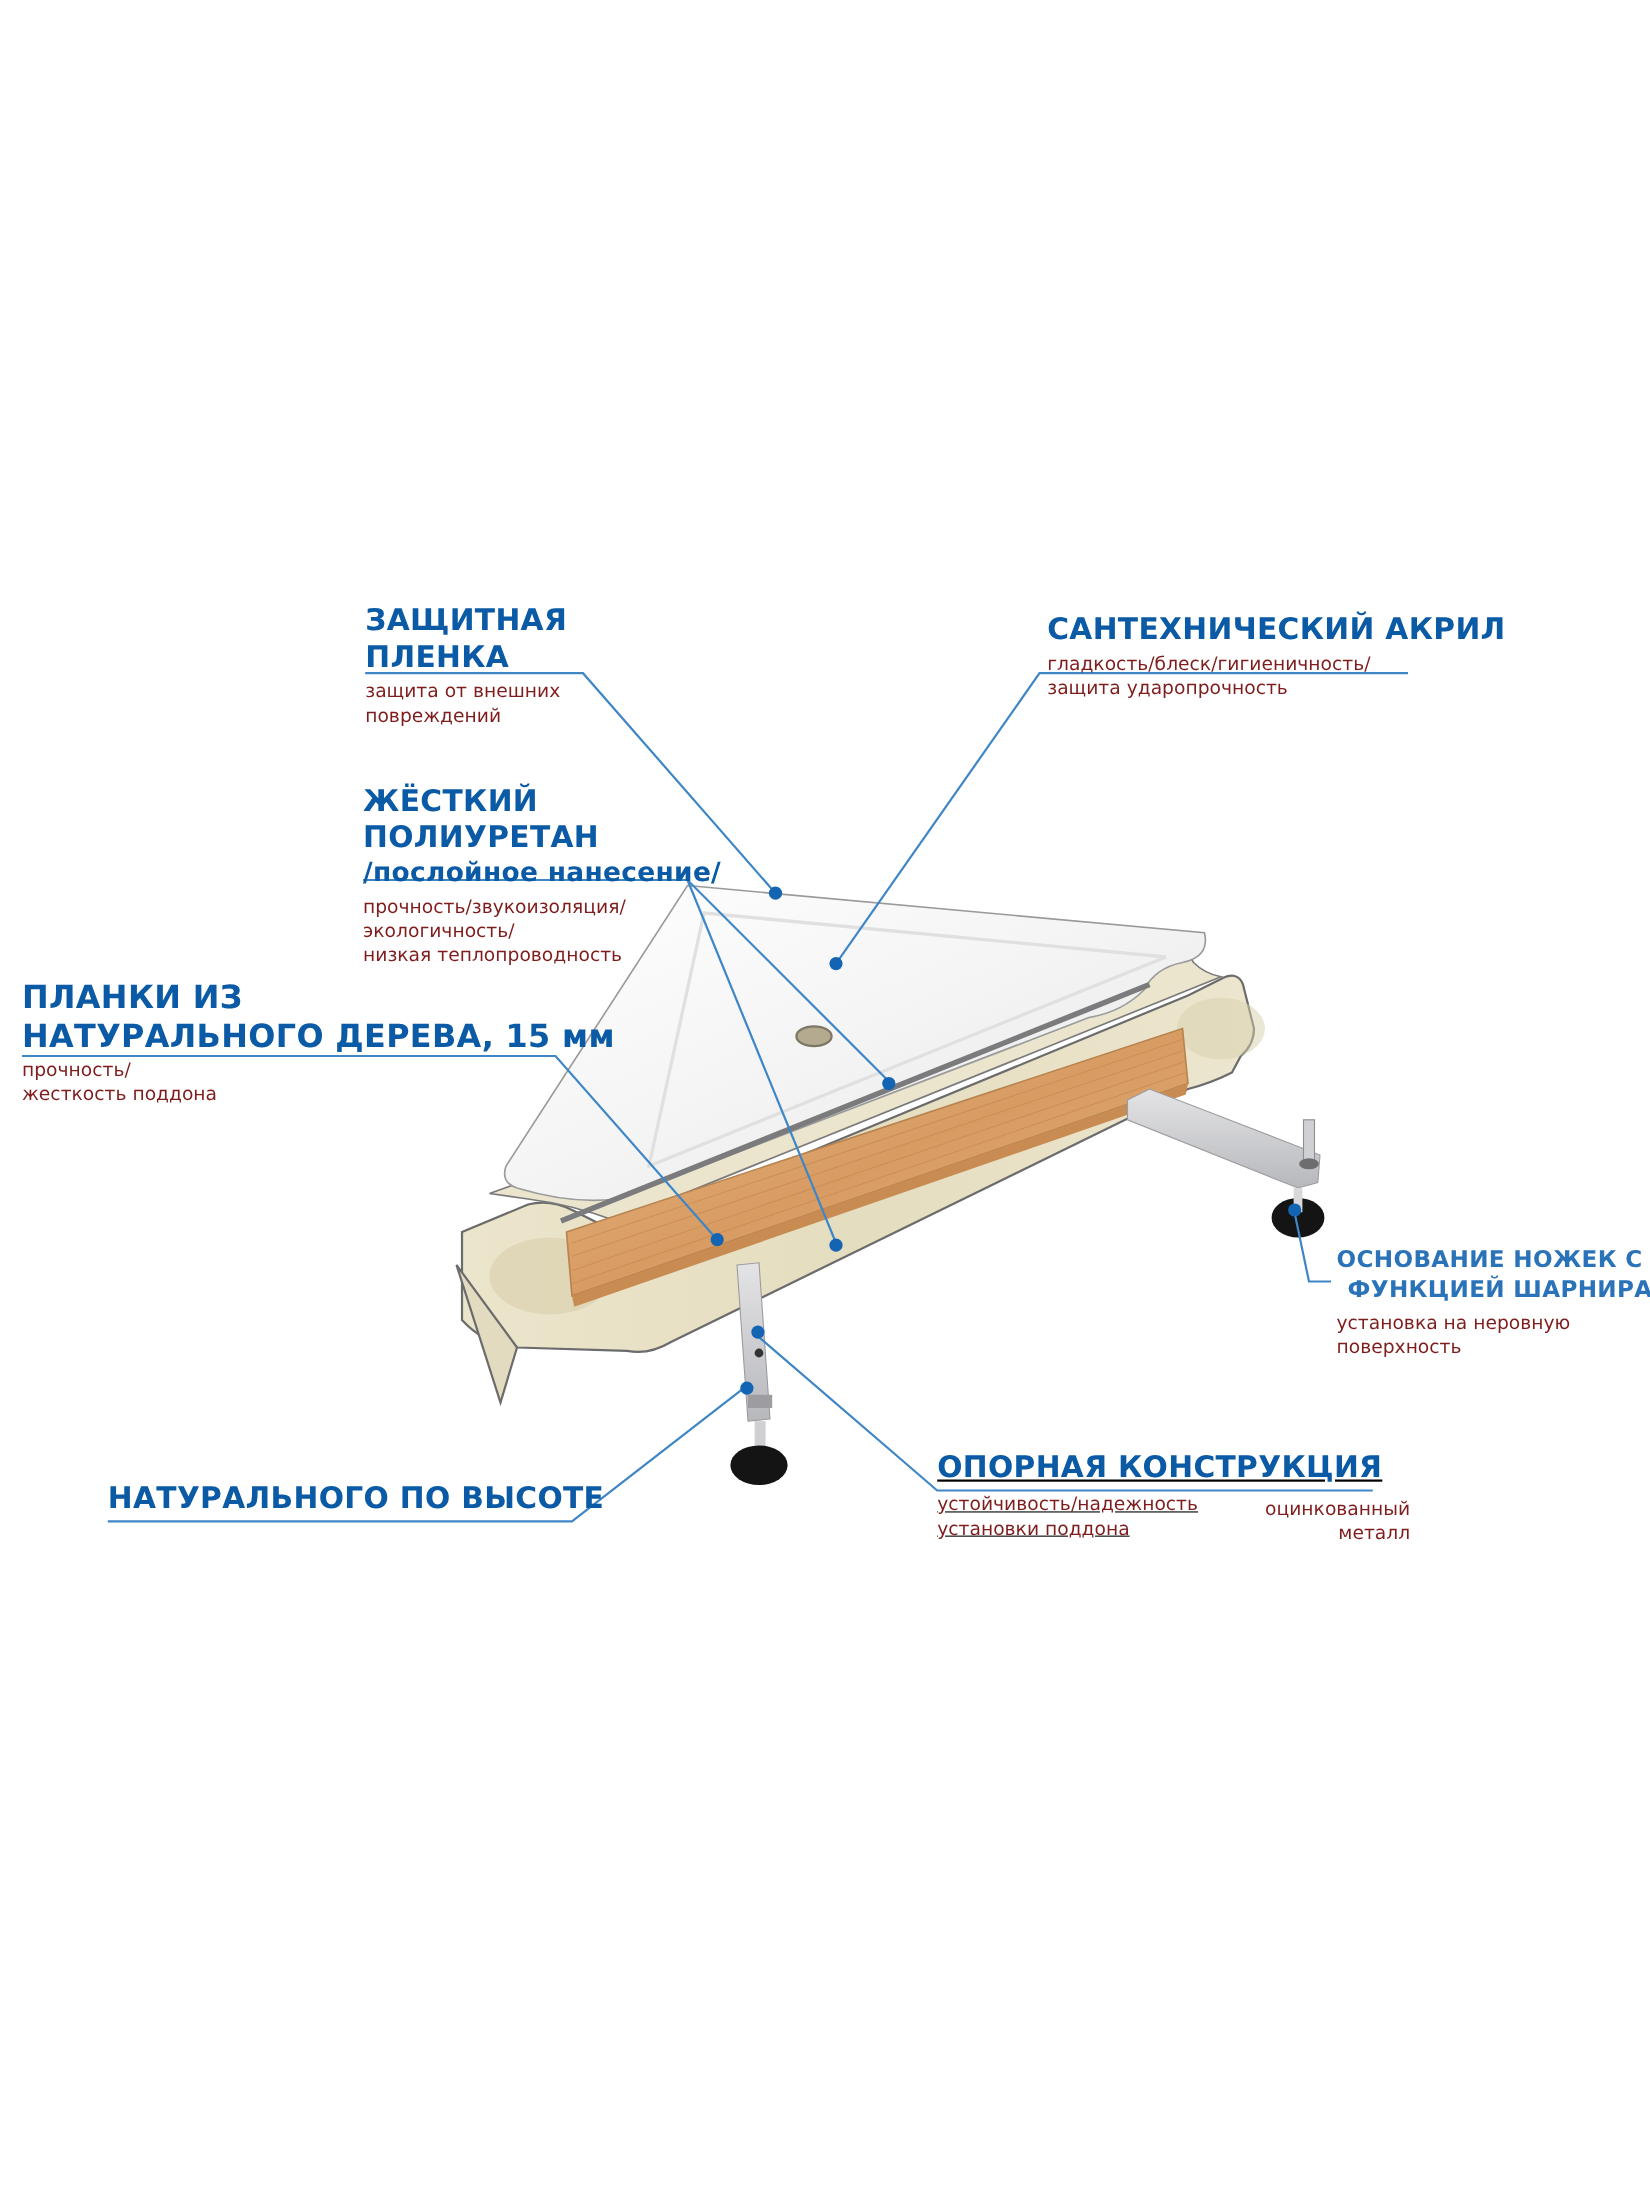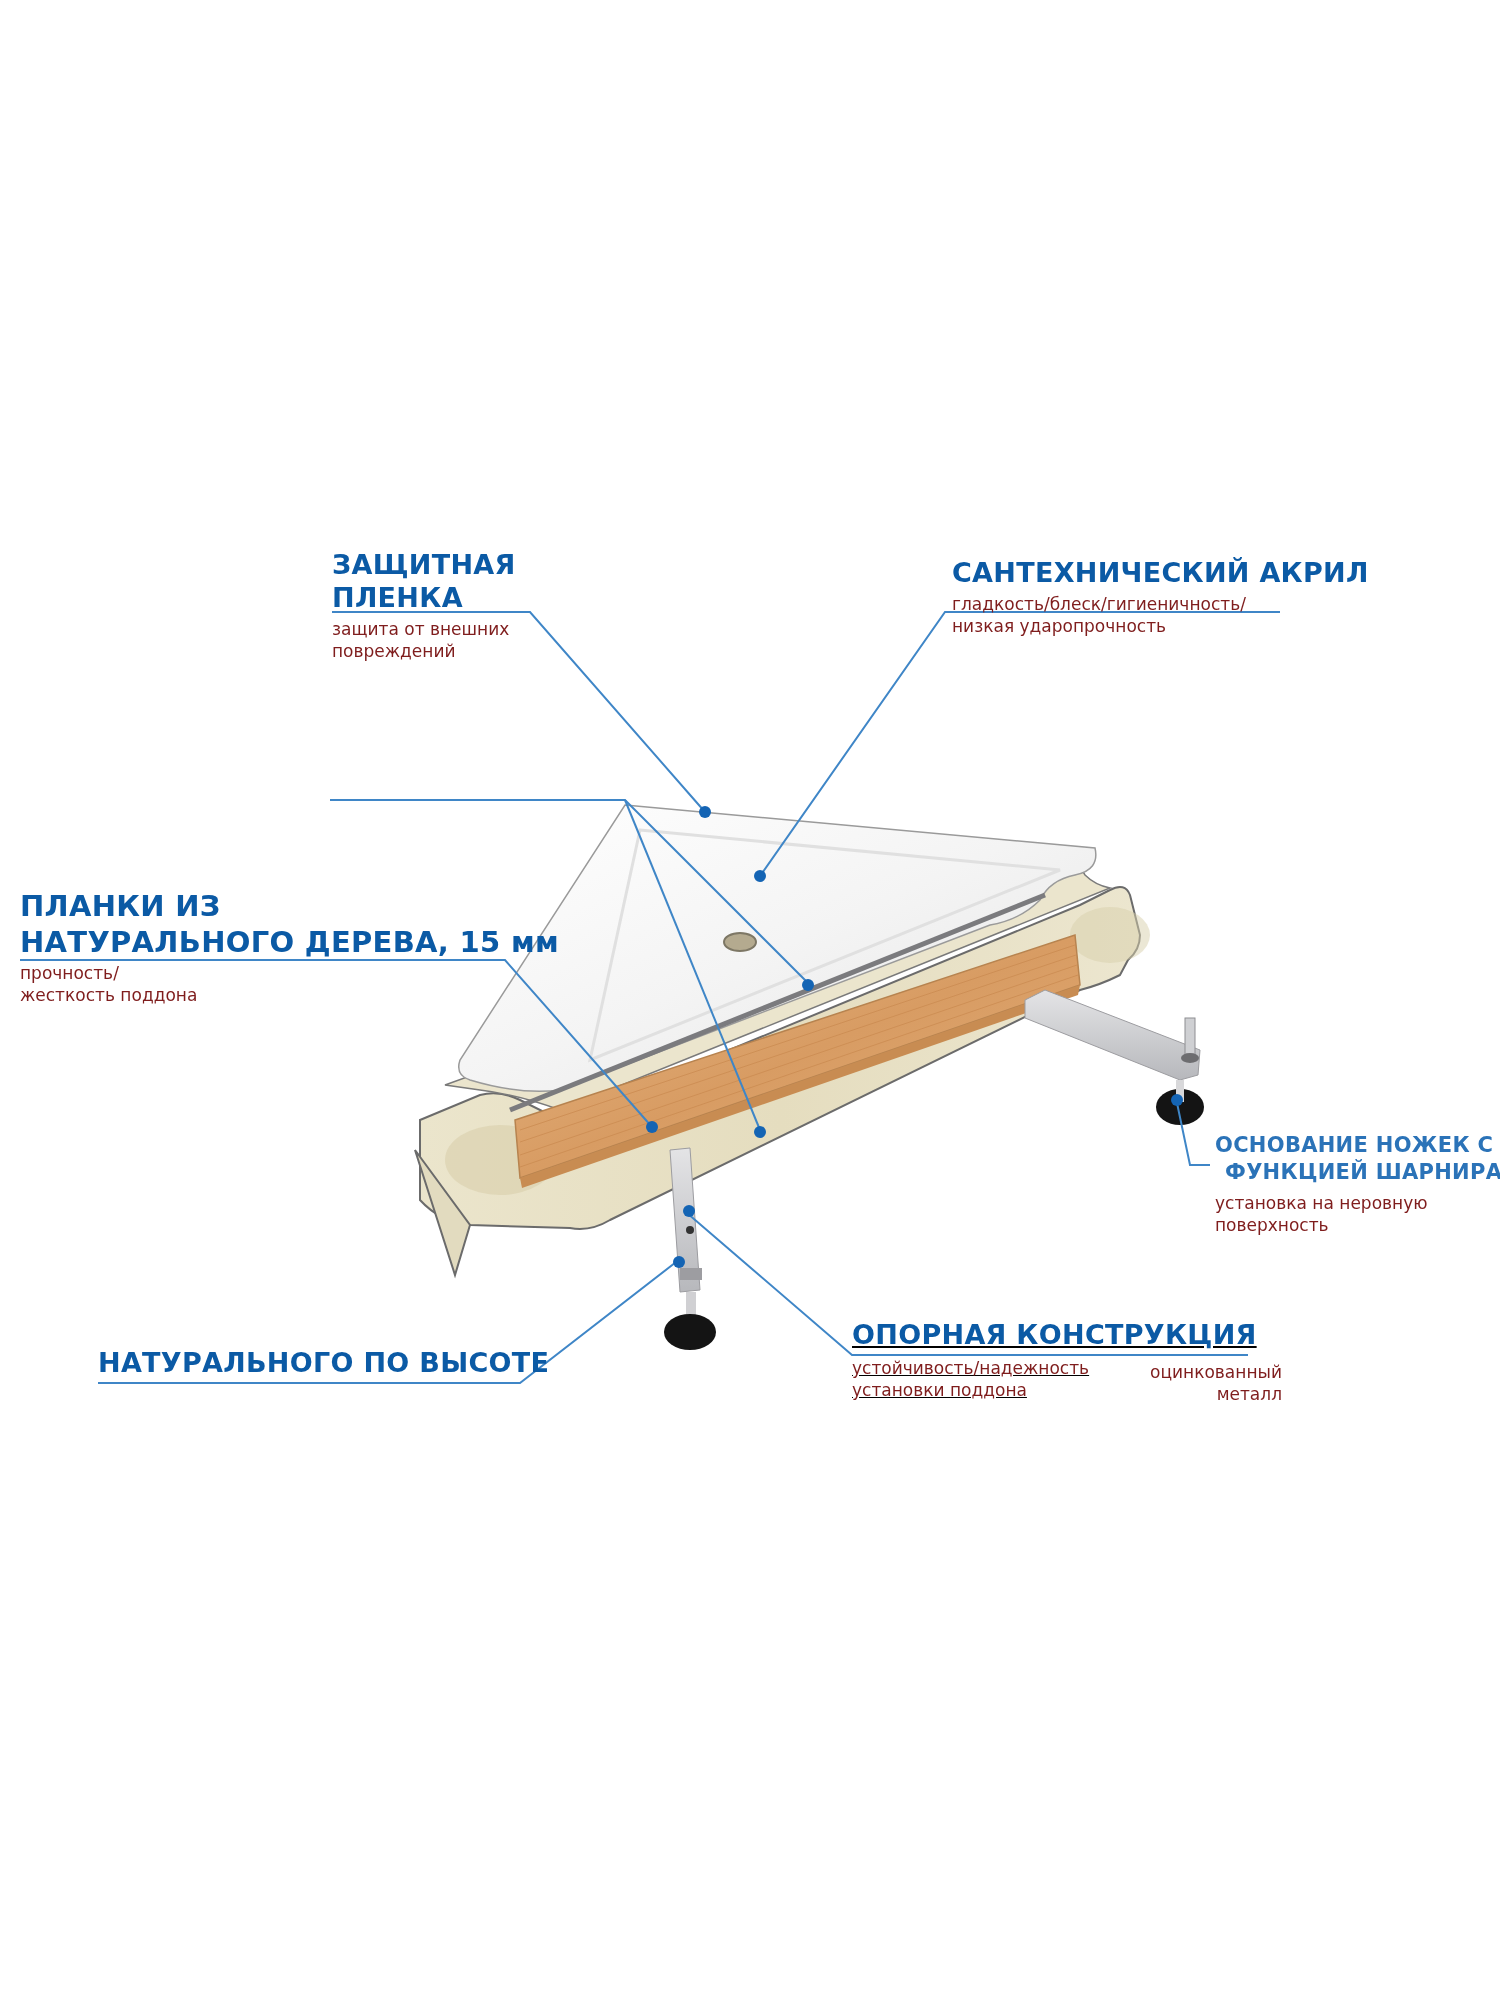--- a/index.html
+++ b/index.html
@@ -111,23 +111,32 @@
     <div class="title">ПЛЕНКА</div>
     <div style="height:4px"></div>
     <div class="sub">защита от внешних</div>
     <div class="sub">повреждений</div>
   </div>
 
   <div class="label" style="left:952px; top:556px;">
     <div class="title">САНТЕХНИЧЕСКИЙ АКРИЛ</div>
     <div style="height:4px"></div>
     <div class="sub">гладкость/блеск/гигиеничность/</div>
-    <div class="sub">низкая ударопрочность</div>
+    <div class="sub">защита ударопрочность</div>
   </div>
 
+  <div class="label" style="left:330px; top:712px;">
+    <div class="title">ЖЁСТКИЙ</div>
+    <div class="title">ПОЛИУРЕТАН</div>
+    <div class="title" style="font-size:24px; font-weight:bold; line-height:30px;">/послойное нанесение/</div>
+    <div style="height:6px"></div>
+    <div class="sub">прочность/звукоизоляция/</div>
+    <div class="sub">экологичность/</div>
+    <div class="sub">низкая теплопроводность</div>
+  </div>
 
   <div class="label" style="left:20px; top:888px;">
     <div class="title" style="font-size:29px; line-height:36px;">ПЛАНКИ ИЗ</div>
     <div class="title" style="font-size:29px; line-height:36px;">НАТУРАЛЬНОГО ДЕРЕВА, 15 мм</div>
     <div style="height:2px"></div>
     <div class="sub">прочность/</div>
     <div class="sub">жесткость поддона</div>
   </div>
 
   <div class="label" style="left:1215px; top:1132px;">

